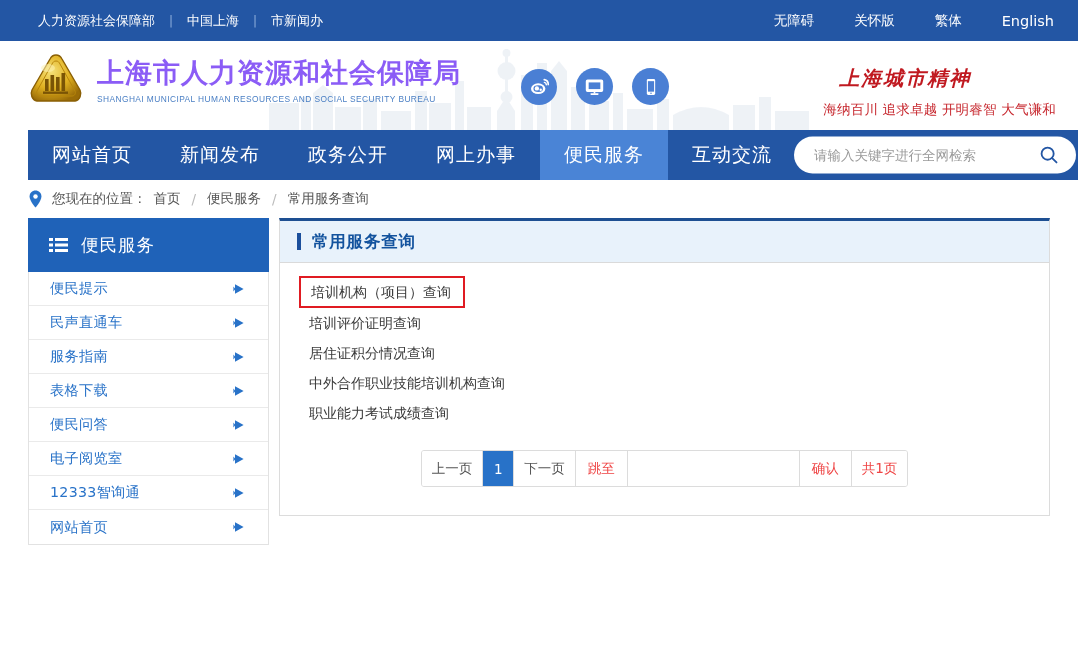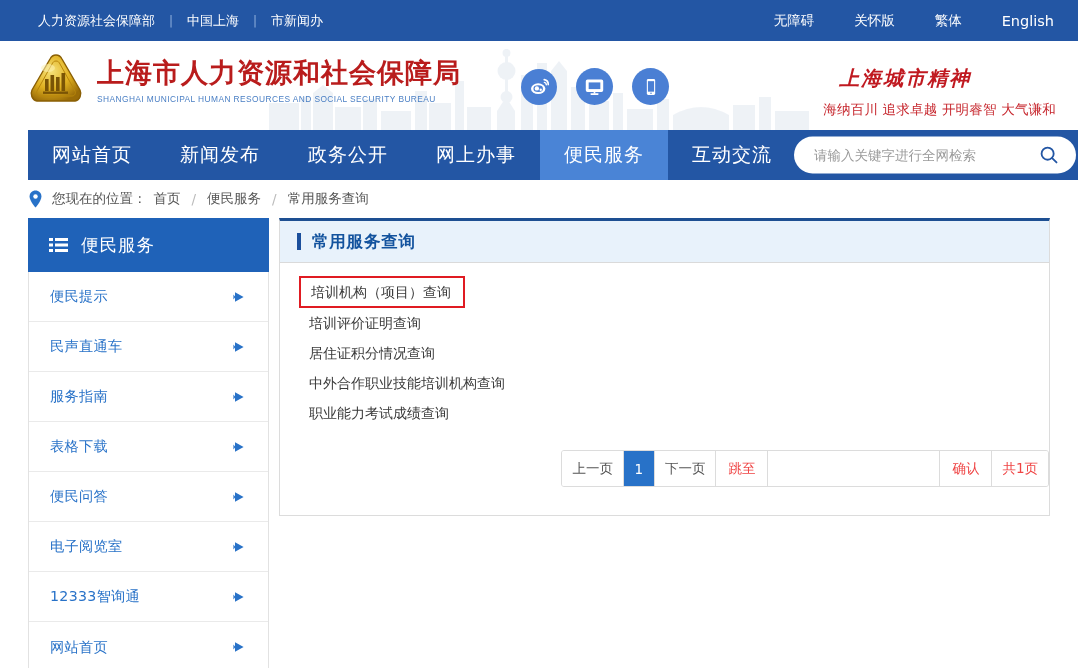--- a/index.html
+++ b/index.html
@@ -75,21 +75,21 @@
   }
   .logo-emblem {
     width: 56px; height: 54px;
     position: relative;
   }
   .logo-titles { padding-top: 2px; }
   .logo-cn {
     font-family: "DejaVu Sans", "Liberation Sans", sans-serif;
     font-size: 27px;
     font-weight: bold;
-    color: #b91c1c;
+    color: #8b5cf6;
     letter-spacing: 1px;
     line-height: 34px;
     white-space: nowrap;
   }
   .logo-en {
     font-size: 8.4px;
     color: #4a7fc4;
     letter-spacing: 0.42px;
     margin-top: 4px;
     white-space: nowrap;
@@ -223,21 +223,21 @@
     font-size: 17.5px;
     letter-spacing: 1px;
   }
   .menu-icon { width: 19px; height: 16px; display:block; }
   .sidebar-list {
     border: 1px solid #e2e2e2;
     border-top: none;
     background: #ffffff;
   }
   .side-item {
-    height: 50px;
+    height: 34px;
     display: flex;
     align-items: center;
     justify-content: space-between;
     padding: 0 22px 0 21px;
     border-bottom: 1px solid #eaeaea;
     text-decoration: none;
     background: #fff;
   }
   .side-item:last-child { border-bottom: none; }
   .side-item .lbl {
@@ -288,21 +288,21 @@
   .svc-row { line-height: 0; }
   .svc-item.highlight {
     border: 2px solid #e01b22;
     padding: 4px 12px 4px 10px;
     margin-left: -6px;
   }
 
   
   .pager-wrap {
     display: flex;
-    justify-content: flex-end;
+    justify-content: center;
     margin-top: 22px;
     padding-bottom: 28px;
   }
   .pager {
     display: flex;
     border: 1px solid #dcdcdc;
     border-radius: 3px;
     overflow: hidden;
     background: #fff;
   }

